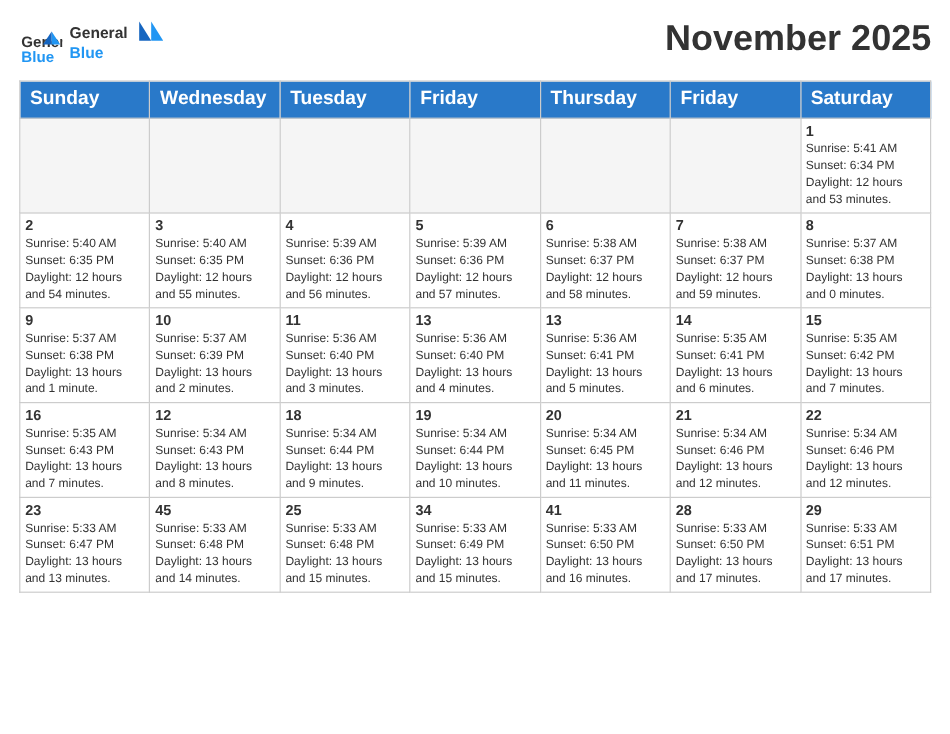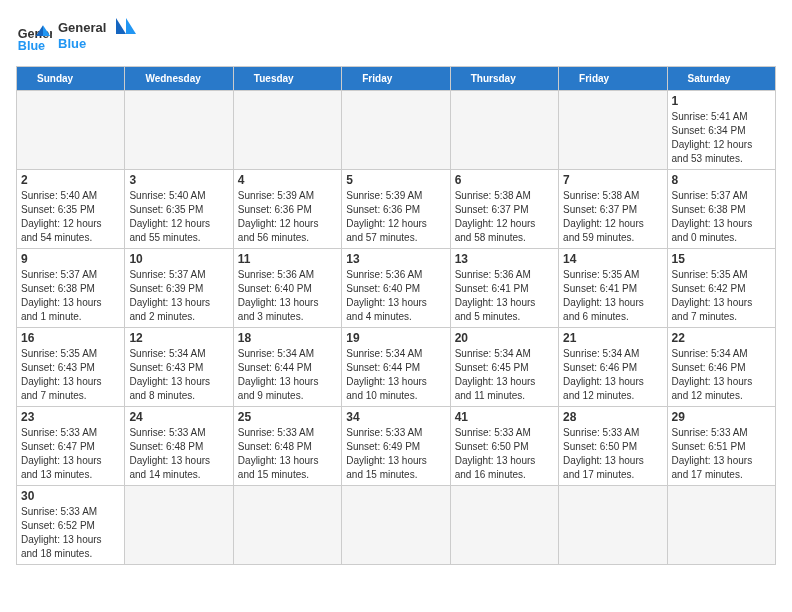--- a/index.html
+++ b/index.html
@@ -39,23 +39,23 @@
       color: #555;
     }
     .calendar {
       width: 100%;
       border-collapse: collapse;
       border: 1px solid #ccc;
     }
     .calendar th {
       background-color: #2979c9;
       color: #fff;
-      font-size: 10px;
+      font-size: 16px;
       font-weight: bold;
-      padding: 6px 20px;
+      padding: 6px 8px;
       text-align: left;
       border: 1px solid #ccc;
     }
     .calendar td {
       vertical-align: top;
       border: 1px solid #ccc;
       padding: 3px 4px;
       width: calc(100% / 7);
       min-height: 80px;
       background: #fff;
@@ -97,20 +97,21 @@
     <div>
       <svg width="80" height="36" viewBox="0 0 80 36">
         <text x="0" y="16" font-size="13" font-weight="bold" fill="#333">General</text>
         <text x="0" y="32" font-size="13" font-weight="bold" fill="#2196f3">Blue</text>
         <polygon points="68,2 78,18 68,18" fill="#2196f3"></polygon>
         <polygon points="58,2 68,18 58,18" fill="#1565c0"></polygon>
       </svg>
     </div>
   </div>
   <div class="title-block">
+    <div class="month-title">November 2025</div>
   </div>
 </div>
 
 <table class="calendar">
   <thead>
     <tr>
       <th>Sunday</th>
       <th>Wednesday</th>
       <th>Tuesday</th>
       <th>Friday</th>
@@ -228,21 +229,21 @@
         <div class="day-info">Sunrise: 5:34 AM<br>Sunset: 6:46 PM<br>Daylight: 13 hours and 12 minutes.</div>
       </td>
     </tr>
 
     <tr>
       <td>
         <span class="day-num">23</span>
         <div class="day-info">Sunrise: 5:33 AM<br>Sunset: 6:47 PM<br>Daylight: 13 hours and 13 minutes.</div>
       </td>
       <td>
-        <span class="day-num">24</span>
+        <span class="day-num">45</span>
         <div class="day-info">Sunrise: 5:33 AM<br>Sunset: 6:48 PM<br>Daylight: 13 hours and 14 minutes.</div>
       </td>
       <td>
         <span class="day-num">25</span>
         <div class="day-info">Sunrise: 5:33 AM<br>Sunset: 6:48 PM<br>Daylight: 13 hours and 15 minutes.</div>
       </td>
       <td>
         <span class="day-num">34</span>
         <div class="day-info">Sunrise: 5:33 AM<br>Sunset: 6:49 PM<br>Daylight: 13 hours and 15 minutes.</div>
       </td>
@@ -253,26 +254,14 @@
       <td>
         <span class="day-num">28</span>
         <div class="day-info">Sunrise: 5:33 AM<br>Sunset: 6:50 PM<br>Daylight: 13 hours and 17 minutes.</div>
       </td>
       <td>
         <span class="day-num">29</span>
         <div class="day-info">Sunrise: 5:33 AM<br>Sunset: 6:51 PM<br>Daylight: 13 hours and 17 minutes.</div>
       </td>
     </tr>
 
-    <tr class="last-row">
-      <td class="has-data">
-        <span class="day-num">30</span>
-        <div class="day-info">Sunrise: 5:33 AM<br>Sunset: 6:52 PM<br>Daylight: 13 hours and 18 minutes.</div>
-      </td>
-      <td></td>
-      <td></td>
-      <td></td>
-      <td></td>
-      <td></td>
-      <td></td>
-    </tr>
   </tbody>
 </table>
 
 </body></html>

